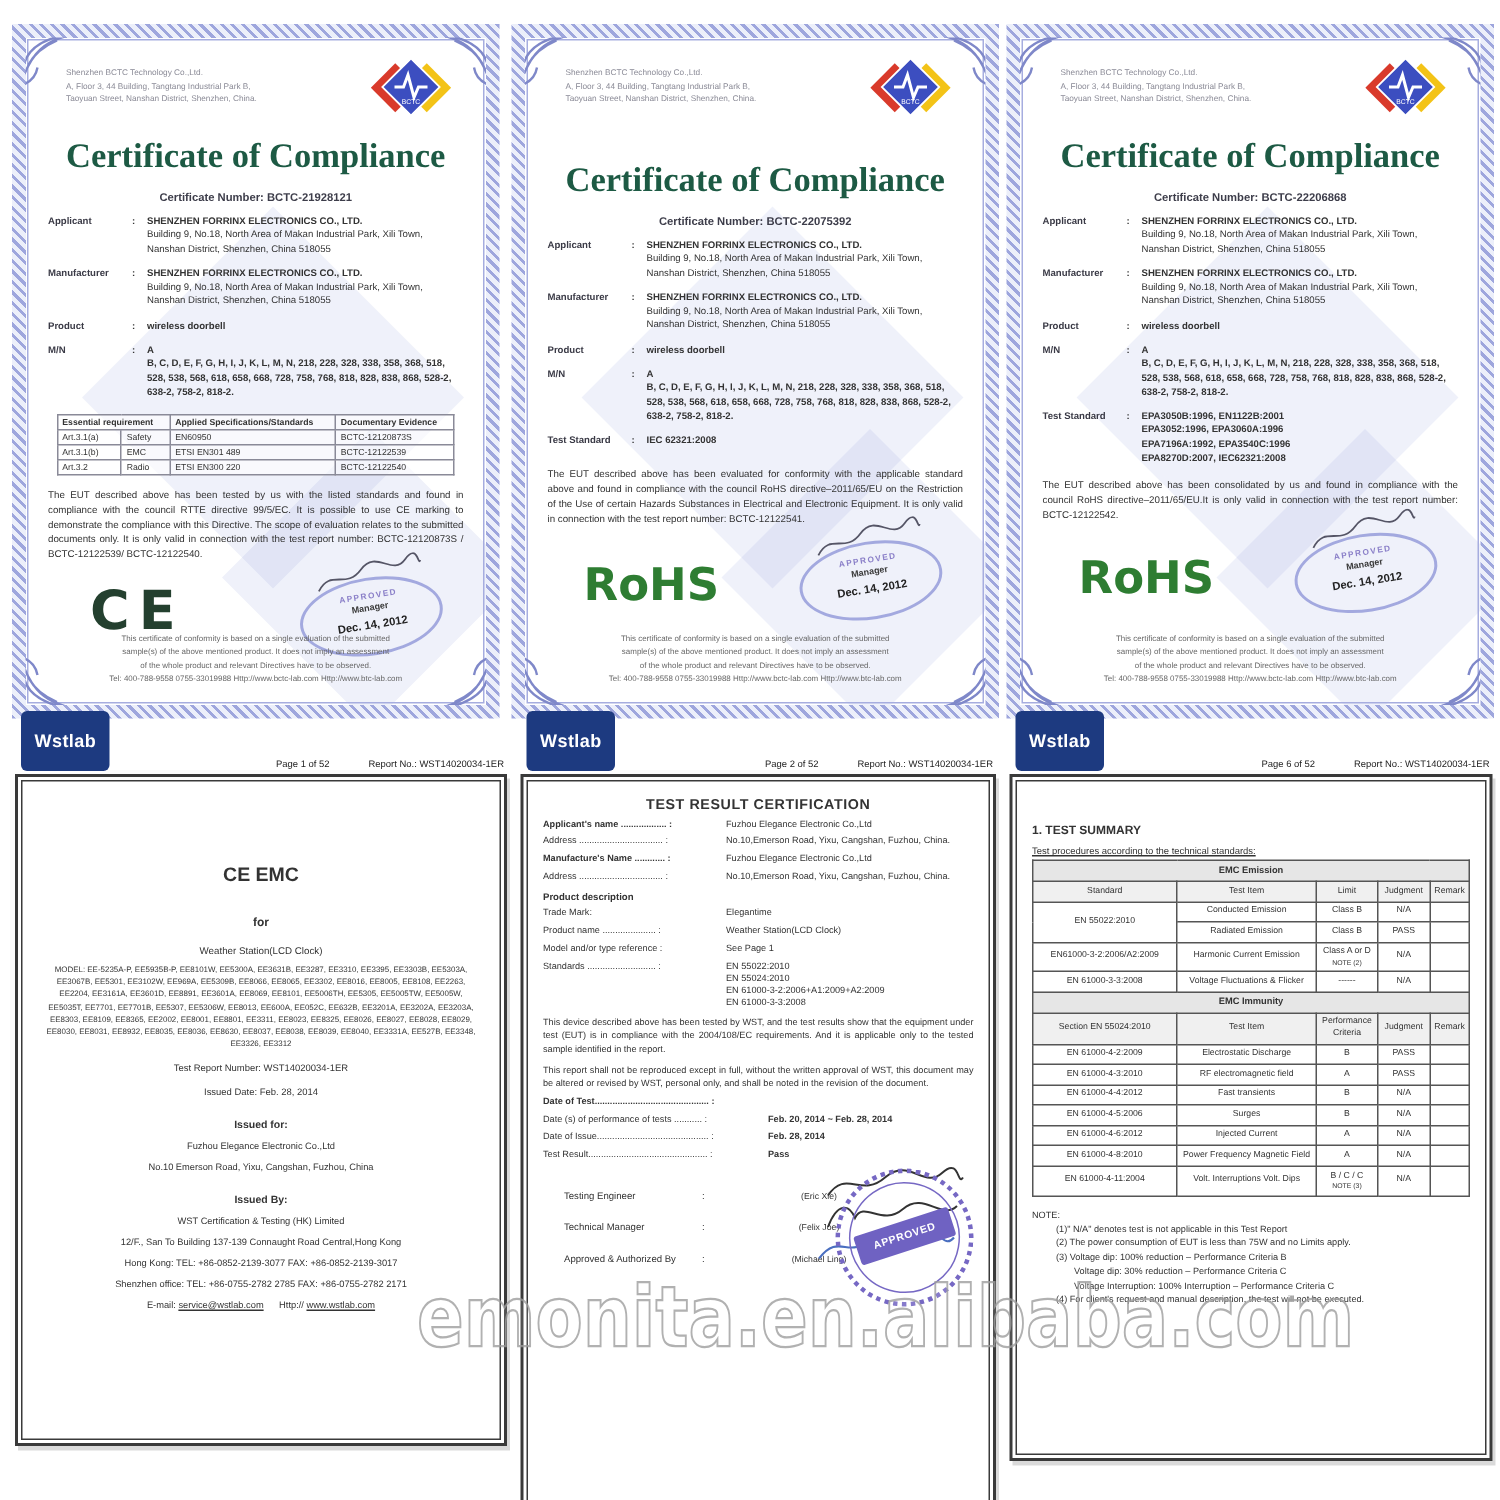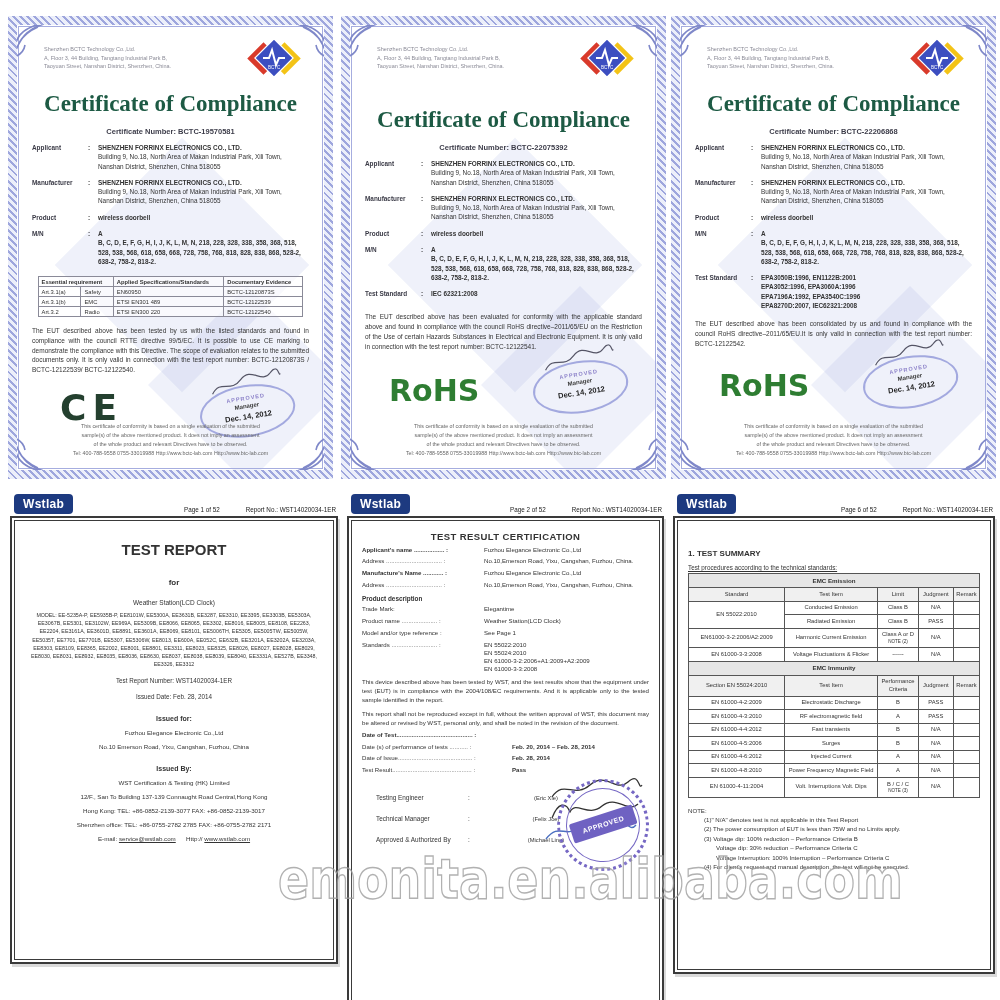--- a/index.html
+++ b/index.html
@@ -46,21 +46,21 @@
   .st-mgr{position:absolute;top:28px;width:100%;text-align:center;font-size:6px;font-weight:bold;color:#3a3a3a}
   .st-date{position:absolute;top:37px;width:100%;text-align:center;font-size:7.5px;font-weight:bold;color:#222}
   .cfoot{position:absolute;left:24px;right:24px;bottom:12px;font-size:5.3px;color:#666;text-align:center;line-height:1.7;z-index:2}
 
   
   .doc{position:absolute;top:490px}
   .doc1{left:10px;width:328px}
   .doc2{left:347px;width:317px}
   .doc3{left:673px;width:322px}
   .wst-row{display:flex;align-items:flex-end;height:26px;padding-bottom:2px}
-  .wst-logo{background:#1d3a80;color:#fff;font-weight:bold;font-size:12px;padding:3px 9px;border-radius:4px;margin-left:4px;letter-spacing:.3px}
+  .wst-logo{background:#1d3a80;color:#fff;font-weight:bold;font-size:12px;padding:13px 9px;border-radius:4px;margin-left:4px;letter-spacing:.3px}
   .doc-head{flex:1;display:flex;font-size:6.3px;color:#222;padding:0 2px 1px 0}
   .doc-head .page{margin-left:auto}
   .doc-head .repno{margin-left:26px}
   .doc-box{border:2px solid #3a3a3a;padding:2px;background:#fff;box-shadow:2px 3px 0 rgba(150,150,150,.35)}
   .doc-inner{border:1px solid #3a3a3a;height:100%;padding:8px 10px;position:relative;background:#fff}
   .doc1 .doc-box{height:448px}
   .doc2 .doc-box{height:492px}
   .doc3 .doc-box{height:458px}
 
   
@@ -142,21 +142,21 @@
     <svg class="bctc-logo" viewBox="0 0 62 46">
       <rect x="9" y="10" width="23" height="23" fill="#d93a2b" transform="rotate(45 20.5 21.5)"></rect>
       <rect x="30" y="10" width="23" height="23" fill="#f3c317" transform="rotate(45 41.5 21.5)"></rect>
       <rect x="17.5" y="7.5" width="27" height="27" fill="#3c4ec0" stroke="#fff" stroke-width="1.2" transform="rotate(45 31 21)"></rect>
       <polyline points="20,21 26,21 29,13 33,28 36,21 42,21" fill="none" stroke="#fff" stroke-width="2"></polyline>
       <text x="31" y="32" font-size="4.5" fill="#fff" text-anchor="middle">BCTC</text>
     </svg>
   </div>
 
   <div class="cert-title">Certificate of Compliance</div>
-  <div class="cert-num">Certificate Number: BCTC-19570581</div>
+  <div class="cert-num">Certificate Number: BCTC-21928121</div>
 
   <div class="crow">
     <span class="clabel">Applicant</span>
     <span class="ccolon">:</span>
     <span class="cval">
       <span class="cname">SHENZHEN FORRINX ELECTRONICS CO., LTD.</span>
       <div>Building 9, No.18, North Area of Makan Industrial Park, Xili Town, Nanshan District, Shenzhen, China 518055</div>
     </span>
   </div>
   <div class="crow">
@@ -424,21 +424,21 @@
 <div class="doc doc1">
   <div class="wst-row">
     <span class="wst-logo">Wstlab</span>
     <div class="doc-head">
       <span class="page">Page 1 of 52</span>
       <span class="repno">Report No.: WST14020034-1ER</span>
     </div>
   </div>
   <div class="doc-box">
     <div class="doc-inner d1">
-      <div class="d1-t2">TEST REPORT</div>
+      <div class="d1-t1">CE EMC</div>
       <div class="d1-for">for</div>
       <div class="d1-prod">Weather Station(LCD Clock)</div>
       <div class="d1-models">MODEL: EE-5235A-P, EE5935B-P, EE8101W, EE5300A, EE3631B, EE3287, EE3310, EE3395, EE3303B, EE5303A, EE3067B, EE5301, EE3102W, EE969A, EE5309B, EE8066, EE8065, EE3302, EE8016, EE8005, EE8108, EE2263, EE2204, EE3161A, EE3601D, EE8891, EE3601A, EE8069, EE8101, EE5006TH, EE5305, EE5005TW, EE5005W, EE5035T, EE7701, EE7701B, EE5307, EE5306W, EE8013, EE600A, EE052C, EE632B, EE3201A, EE3202A, EE3203A, EE8303, EE8109, EE8365, EE2002, EE8001, EE8801, EE3311, EE8023, EE8325, EE8026, EE8027, EE8028, EE8029, EE8030, EE8031, EE8932, EE8035, EE8036, EE8630, EE8037, EE8038, EE8039, EE8040, EE3331A, EE527B, EE3348, EE3326, EE3312</div>
       <div class="d1-line">Test Report Number: WST14020034-1ER</div>
       <div class="d1-line">Issued Date: Feb. 28, 2014</div>
       <div class="d1-label">Issued for:</div>
       <div class="d1-contact">Fuzhou Elegance Electronic Co.,Ltd</div>
       <div class="d1-contact">No.10 Emerson Road, Yixu, Cangshan, Fuzhou, China</div>
       <div class="d1-label">Issued By:</div>
       <div class="d1-contact">WST Certification &amp; Testing (HK) Limited</div>

